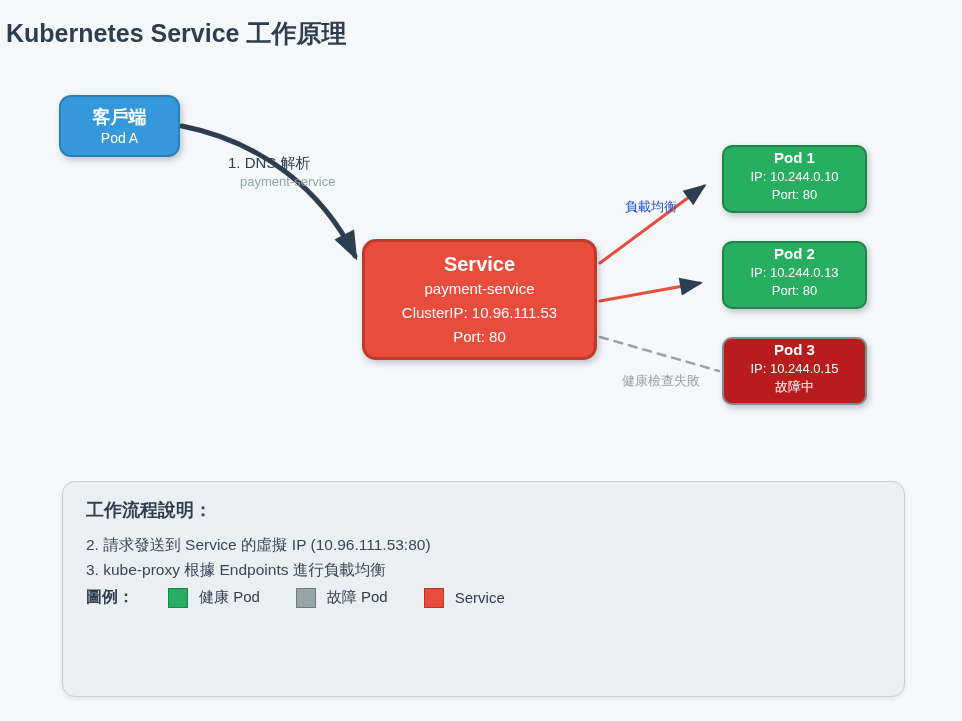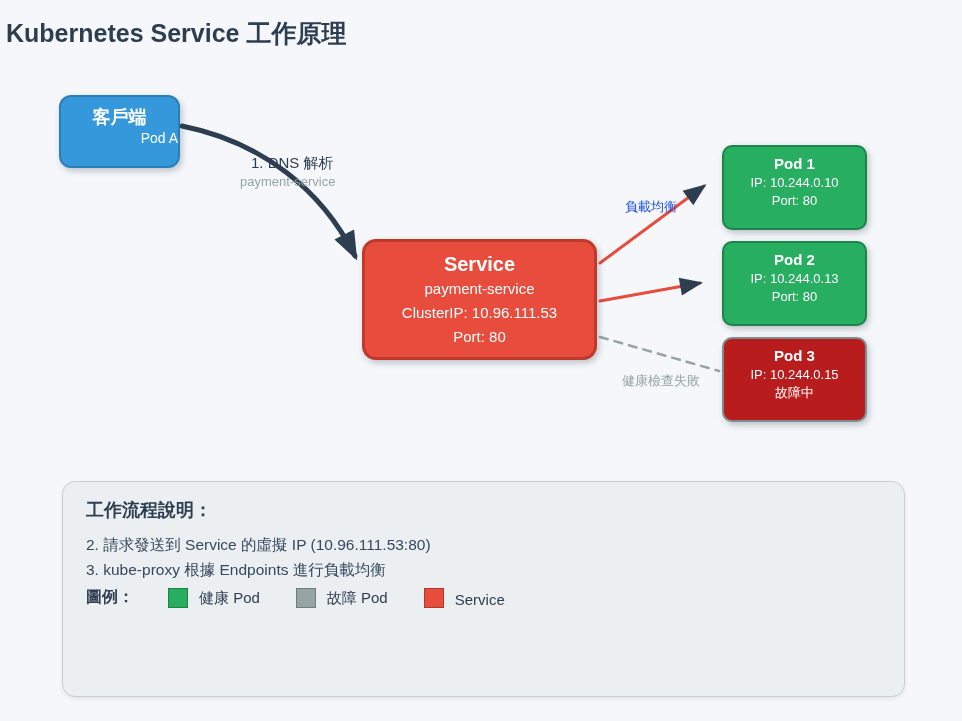--- a/index.html
+++ b/index.html
@@ -15,65 +15,65 @@
     text-align:left;font-size:25px;font-weight:bold;color:#2c3e50;margin:6px;
   }
   svg.connectors{position:absolute;left:0;top:0;width:962px;height:721px;}
 
   
   .node{
     position:absolute;text-align:center;color:#ffffff;
     box-shadow:2px 3px 6px rgba(44,62,80,0.28);
   }
   .node-client{
-    left:59px;top:95px;width:121px;height:73px;
+    left:59px;top:95px;width:121px;height:62px;
     background:#3498db;border:2px solid #2980b9;border-radius:12px;
     padding-top:9px;
   }
   .node-client .node-title{font-size:18px;font-weight:bold;line-height:23px;}
-  .node-client .node-sub{font-size:14px;line-height:19px;text-align:right;}
+  .node-client .node-sub{font-size:14px;line-height:19px;}
 
   .node-service{
     left:362px;top:239px;width:235px;height:121px;
     background:#e74c3c;border:3px solid #c0392b;border-radius:14px;
     padding-top:10px;
   }
   .node-service .node-title{font-size:20px;font-weight:bold;line-height:25px;}
   .node-service .svc-line{font-size:15px;line-height:24px;}
 
   .node-pod{
-    left:722px;width:145px;height:85px;border-radius:10px;padding-top:7px;
+    left:722px;width:145px;height:68px;border-radius:10px;padding-top:1px;
   }
   .pod-healthy{background:#27ae60;border:2px solid #1e8449;}
   .pod-failed{background:#b91c1c;border:2px solid #7f8c8d;}
   .node-pod .node-title{font-size:15px;font-weight:bold;line-height:20px;}
   .node-pod .pod-line{font-size:13px;line-height:18px;}
   #pod-0{top:145px;}
   #pod-1{top:241px;}
   #pod-2{top:337px;}
 
   
   .edge-label{position:absolute;white-space:nowrap;}
-  .lbl-dns{left:251px;top:154px;font-size:15px;color:#2c3e50;}
+  .lbl-dns{left:228px;top:154px;font-size:15px;color:#2c3e50;}
   .lbl-dns-sub{left:240px;top:174px;font-size:13px;color:#95a5a6;}
   .lbl-lb{left:625px;top:198px;font-size:13px;color:#1d4ed8;}
   .lbl-hc{left:622px;top:372px;font-size:13px;color:#95a5a6;}
 
   
   .panel{
     position:absolute;left:62px;top:481px;width:843px;height:216px;
     background:#eceff1;border:1px solid #c8cfd4;border-radius:13px;
     box-shadow:0 2px 4px rgba(0,0,0,0.07);
     padding:16px 24px 0 23px;
   }
   .panel-heading{font-size:18px;font-weight:bold;color:#2c3e50;margin:0 0 11px 0;}
   .panel-step{font-size:15.5px;line-height:24.5px;color:#34495e;}
   .legend-row{display:flex;align-items:center;margin-top:5px;}
   .legend-label{font-size:16px;font-weight:bold;color:#2c3e50;margin-right:34px;}
-  .legend-item{display:flex;align-items:flex-end;margin-right:36px;}
+  .legend-item{display:flex;align-items:center;margin-right:36px;}
   .legend-swatch{
     width:20px;height:20px;margin-right:11px;border:1px solid rgba(0,0,0,0.25);
   }
   .legend-text{font-size:15px;color:#2c3e50;}
 </style>
 </head>
 <body>
 
 <div class="stage">
 

